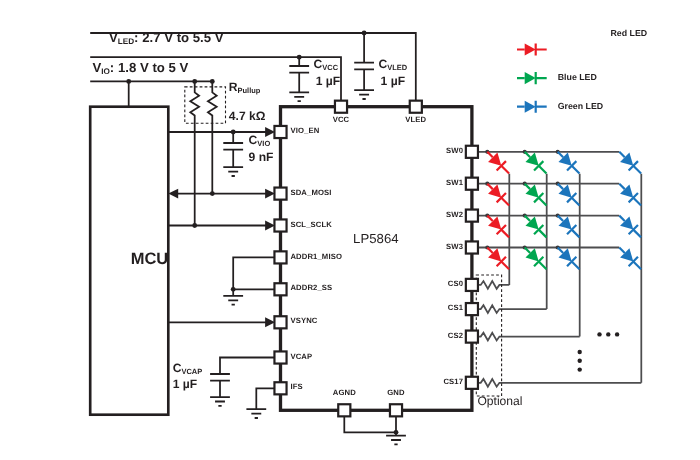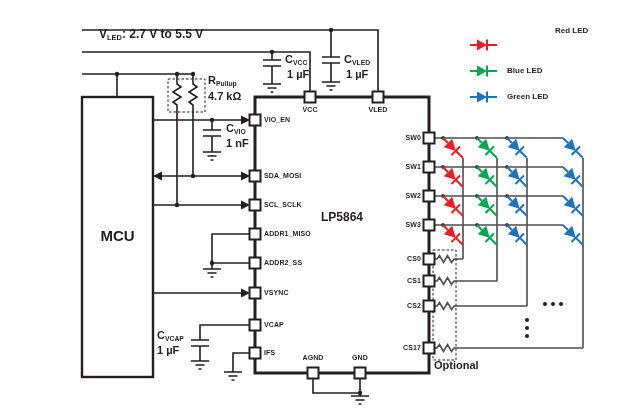--- a/index.html
+++ b/index.html
@@ -7,24 +7,24 @@
     position:relative;width:636px;height:418px;background:#ffffff;
     font-family:"Liberation Sans", sans-serif;color:#231f20;overflow:hidden;
   }
   svg{position:absolute;left:0;top:0;}
   .lbl{position:absolute;white-space:nowrap;line-height:1.1;color:#231f20;}
   .supply{font-size:12px;font-weight:700;}
   .comp{font-size:11px;font-weight:700;}
   .pin{font-size:7px;font-weight:700;letter-spacing:0.1px;}
   .pin.r{text-align:right;width:30px;}
   .pin.c{text-align:center;width:28px;}
-  .mcu-label{font-size:15px;font-weight:600;width:71px;text-align:center;}
-  .chip-label{font-size:12px;font-weight:700;}
+  .mcu-label{font-size:15px;font-weight:600;width:71px;text-align:right;}
+  .chip-label{font-size:12px;font-weight:400;}
   .legend-txt{font-size:8px;font-weight:700;}
-  .optional{font-size:11px;font-weight:700;}
+  .optional{font-size:11px;font-weight:400;}
   sub{font-size:0.62em;vertical-align:-0.28em;font-weight:inherit;}
   
   .w{stroke:#231f20;stroke-width:1.6;fill:none;}
   .wm{stroke:#4d4d4f;stroke-width:1.6;fill:none;}
   .box{fill:#ffffff;stroke:#231f20;}
   .dot{fill:#231f20;stroke:none;}
   .dotm{fill:#3a3a3c;stroke:none;}
   .arrow{fill:#231f20;stroke:none;}
   .dashbox{fill:none;stroke:#231f20;stroke-width:1;stroke-dasharray:2.5 2;}
   .led line{stroke:currentColor;stroke-width:2;}
@@ -335,30 +335,31 @@
       </g>
   <g class="led blue" transform="translate(470 97)">
         <line x1="0" y1="0" x2="7" y2="0"></line>
         <polygon points="7,-5.5 7,5.5 17,0"></polygon>
         <line x1="17" y1="-5.5" x2="17" y2="5.5"></line>
         <line x1="17" y1="0" x2="27" y2="0"></line>
       </g>
 </svg>
 
 <div class="lbl supply" style="left:84px;top:28px;margin-left:15px;"><span>V</span><sub>LED</sub><span>: 2.7 V to 5.5 V</span></div>
+<div class="lbl supply" style="left:84px;top:55px;"><span>V</span><sub>IO</sub><span>: 1.8 V to 5 V</span></div>
 
 <div class="lbl comp" style="left:208px;top:74px;"><span>R</span><sub>Pullup</sub></div>
-<div class="lbl comp" style="left:208px;top:90px;">4.7 kΩ</div>
+<div class="lbl comp" style="left:208px;top:100px;">4.7 kΩ</div>
 
 <div class="lbl comp" style="left:285px;top:53px;"><span>C</span><sub>VCC</sub></div>
 <div class="lbl comp" style="left:287px;top:68px;">1 µF</div>
 <div class="lbl comp" style="left:344px;top:53px;"><span>C</span><sub>VLED</sub></div>
 <div class="lbl comp" style="left:346px;top:68px;">1 µF</div>
 <div class="lbl comp" style="left:226px;top:122px;"><span>C</span><sub>VIO</sub></div>
-<div class="lbl comp" style="left:226px;top:137px;">1 nF</div>
+<div class="lbl comp" style="left:226px;top:137px;">9 nF</div>
 <div class="lbl comp" style="left:157px;top:329px;"><span>C</span><sub>VCAP</sub></div>
 <div class="lbl comp" style="left:157px;top:344px;">1 µF</div>
 
 <div class="lbl mcu-label" style="left:82px;top:228px;">MCU</div>
 <div class="lbl chip-label" style="left:321px;top:211px;">LP5864</div>
 
 <div class="lbl pin" style="left:264px;top:116px;">VIO_EN</div>
 <div class="lbl pin" style="left:264px;top:172px;">SDA_MOSI</div>
 <div class="lbl pin" style="left:264px;top:201px;">SCL_SCLK</div>
 <div class="lbl pin" style="left:264px;top:230px;">ADDR1_MISO</div>

